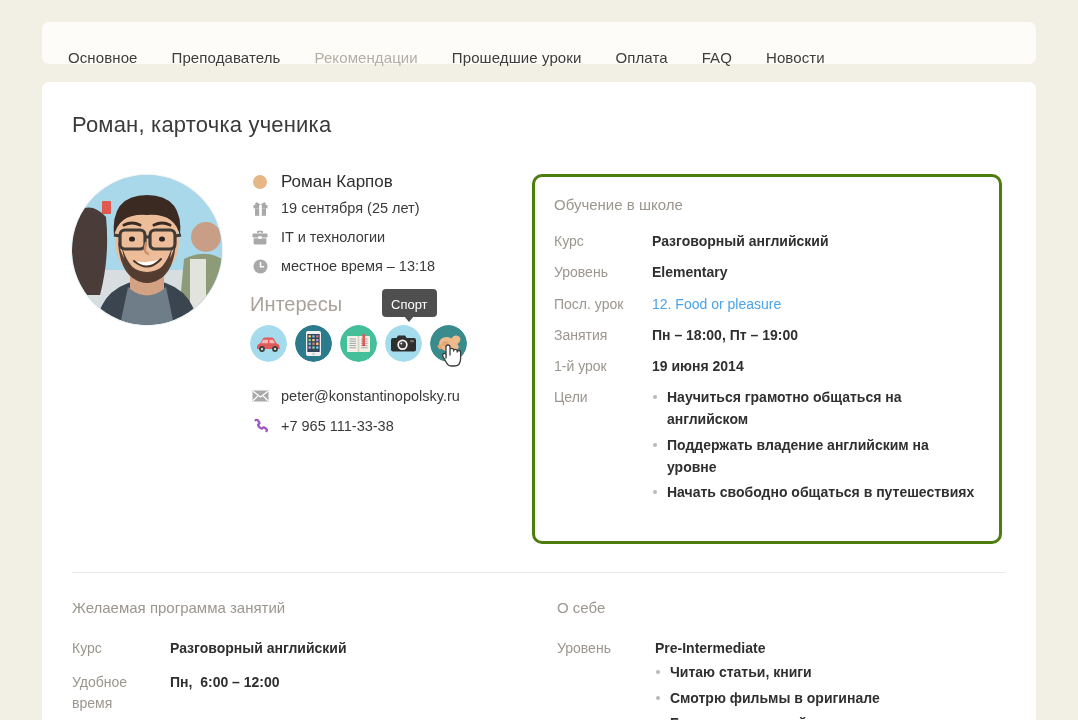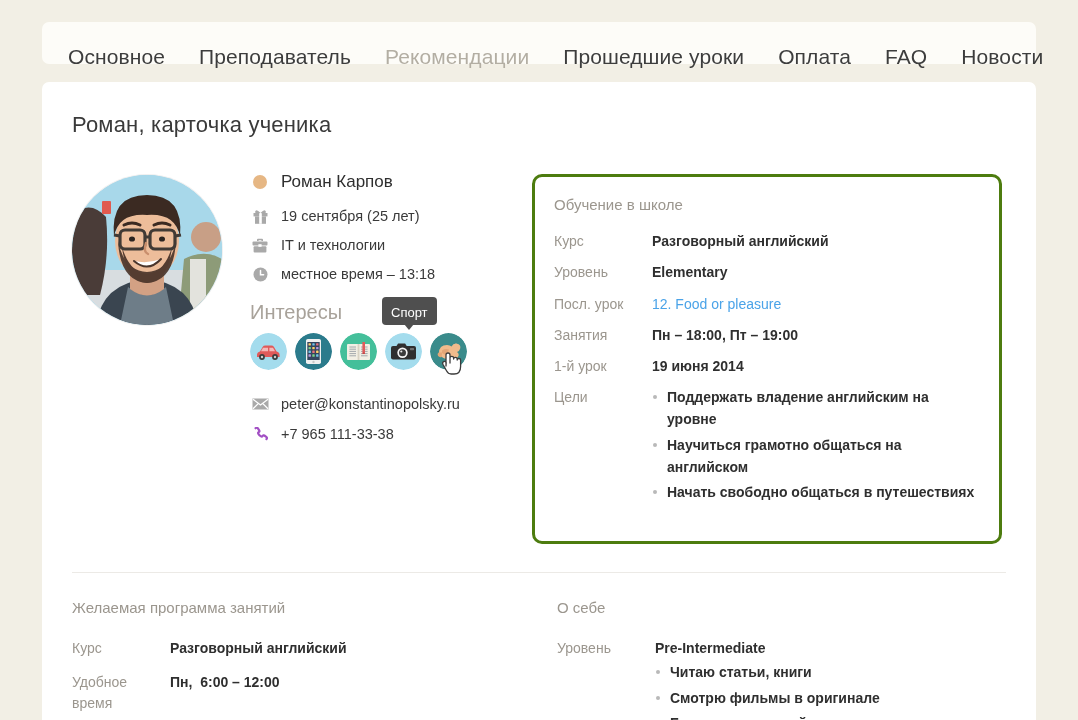--- a/index.html
+++ b/index.html
@@ -28,21 +28,21 @@
   .navbar {
     background: #fdfcf8;
     border-radius: 7px;
     height: 42px;
     display: flex;
     align-items: center;
     padding: 0 26px;
     box-sizing: border-box;
   }
   .nav-item {
-    font-size: 21px;
+    font-size: 15px;
     color: #3d3d3d;
     margin-right: 34px;
     white-space: nowrap;
     cursor: pointer;
     letter-spacing: 0.1px;
     margin-top: 28px;
   }
   .nav-item:last-child { margin-right: 0; }
   .nav-item.muted { color: #b3aea3; }
 
@@ -104,21 +104,21 @@
     width: 20px;
     flex: 0 0 20px;
     margin-right: 11px;
     display: flex;
     align-items: center;
     justify-content: center;
   }
   .p-name {
     font-size: 17px;
     color: #2f2f2f;
-    margin-bottom: 16px;
+    margin-bottom: 8px;
   }
   .dot-coin {
     width: 14px;
     height: 14px;
     border-radius: 50%;
     background: #e6b784;
     display: block;
   }
   .interests-label {
     font-size: 20px;
@@ -515,22 +515,22 @@
         </div>
         <div class="kv">
           <div class="k">1-й урок</div>
           <div class="v">19 июня 2014</div>
         </div>
 
         <div class="kv">
           <div class="k">Цели</div>
           <div class="v">
             <ul class="bullets">
+              <li>Научиться грамотно общаться на английском</li>
               <li>Поддержать владение английским на уровне</li>
-              <li>Научиться грамотно общаться на английском</li>
               <li>Начать свободно общаться в путешествиях</li>
             </ul>
           </div>
         </div>
       </div>
     </div>
 
     <hr class="divider">
 
     <div class="bottom-row">

